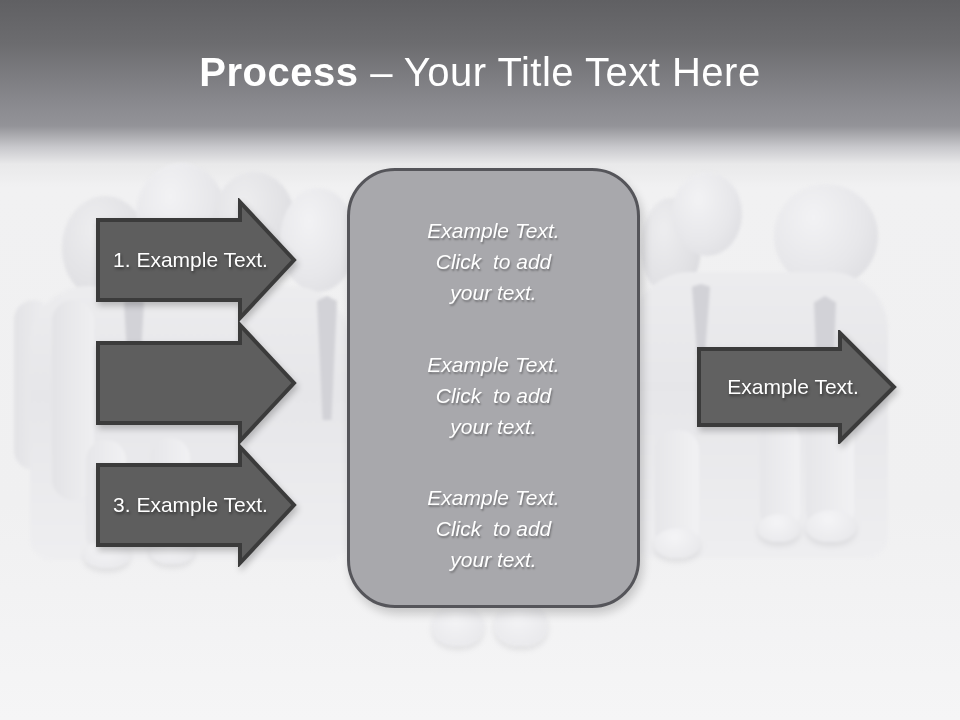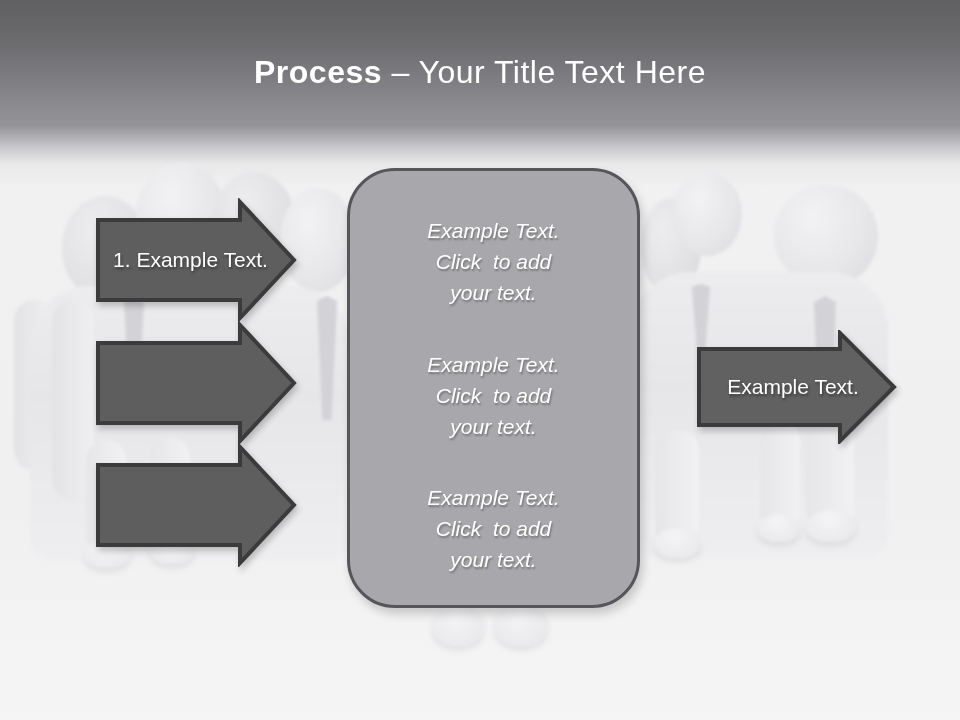--- a/index.html
+++ b/index.html
@@ -19,21 +19,21 @@
       #f1f1f2 26%,
       #f0f0f1 70%,
       #f5f5f6 100%);
   }
 
   
   .slide-title {
     position: absolute; left: 0; top: 52px; width: 960px;
     text-align: center;
     color: #ffffff;
-    font-size: 32px; line-height: 40px;
+    font-size: 40px; line-height: 40px;
     letter-spacing: 0.5px;
   }
   .slide-title .t-bold { font-weight: 700; }
   .slide-title .t-rest { font-weight: 400; }
 
   
   .figures { position: absolute; inset: 0; filter: blur(1.6px); z-index: 1; }
   .fig { position: absolute; }
   .head {
     border-radius: 50%;
@@ -150,20 +150,21 @@
 <div class="arrow-wrap left-arrow" style="left:96px; top:321px; width:202px; height:124px;">
   <svg width="202" height="124" viewBox="0 0 202 124">
     <polygon points="2,22 144,22 144,4 198,62 144,120 144,102 2,102" fill="#5e5e5e" stroke="#3b3b3b" stroke-width="4"></polygon>
   </svg>
 </div>
 
 <div class="arrow-wrap left-arrow" style="left:96px; top:443px; width:202px; height:124px;">
   <svg width="202" height="124" viewBox="0 0 202 124">
     <polygon points="2,22 144,22 144,4 198,62 144,120 144,102 2,102" fill="#5e5e5e" stroke="#3b3b3b" stroke-width="4"></polygon>
   </svg>
+  <div class="arrow-label">3. Example Text.</div>
 </div>
 
 <div class="center-box">
   <div class="box-paragraph">
     <div class="box-line">Example Text.</div>
     <div class="box-line">Click  to add</div>
     <div class="box-line">your text.</div>
   </div>
   <div class="box-paragraph">
     <div class="box-line">Example Text.</div>

